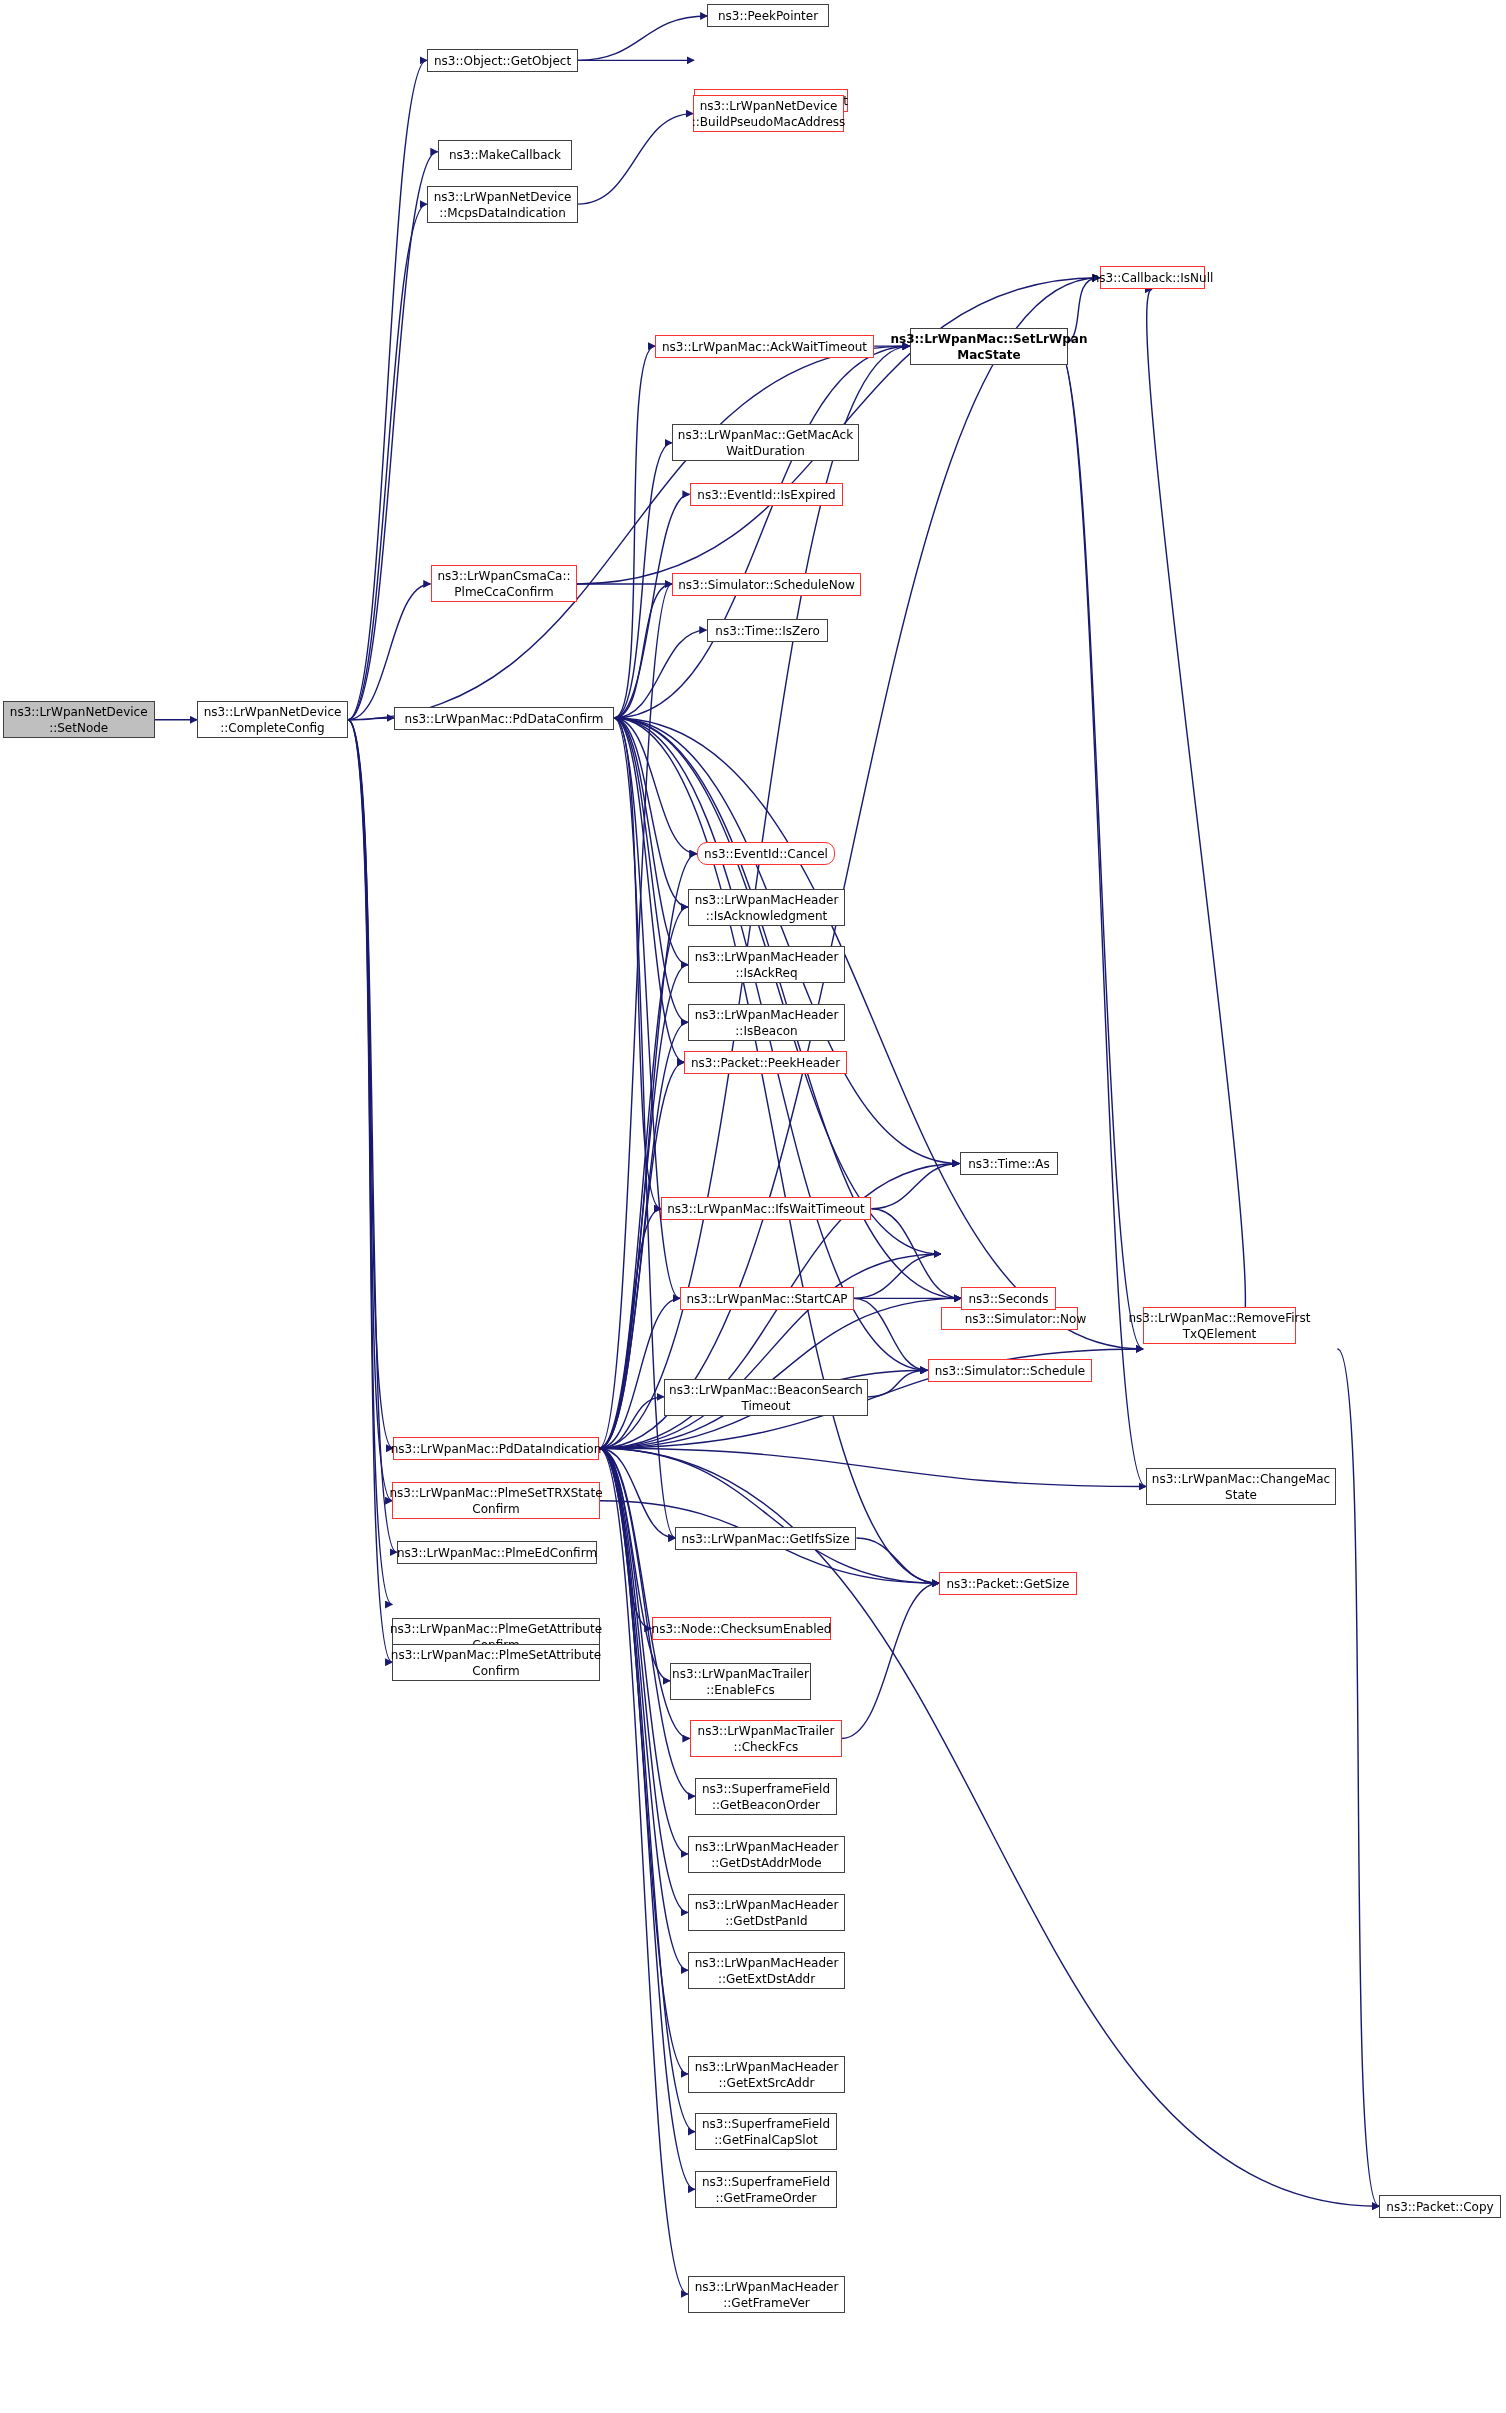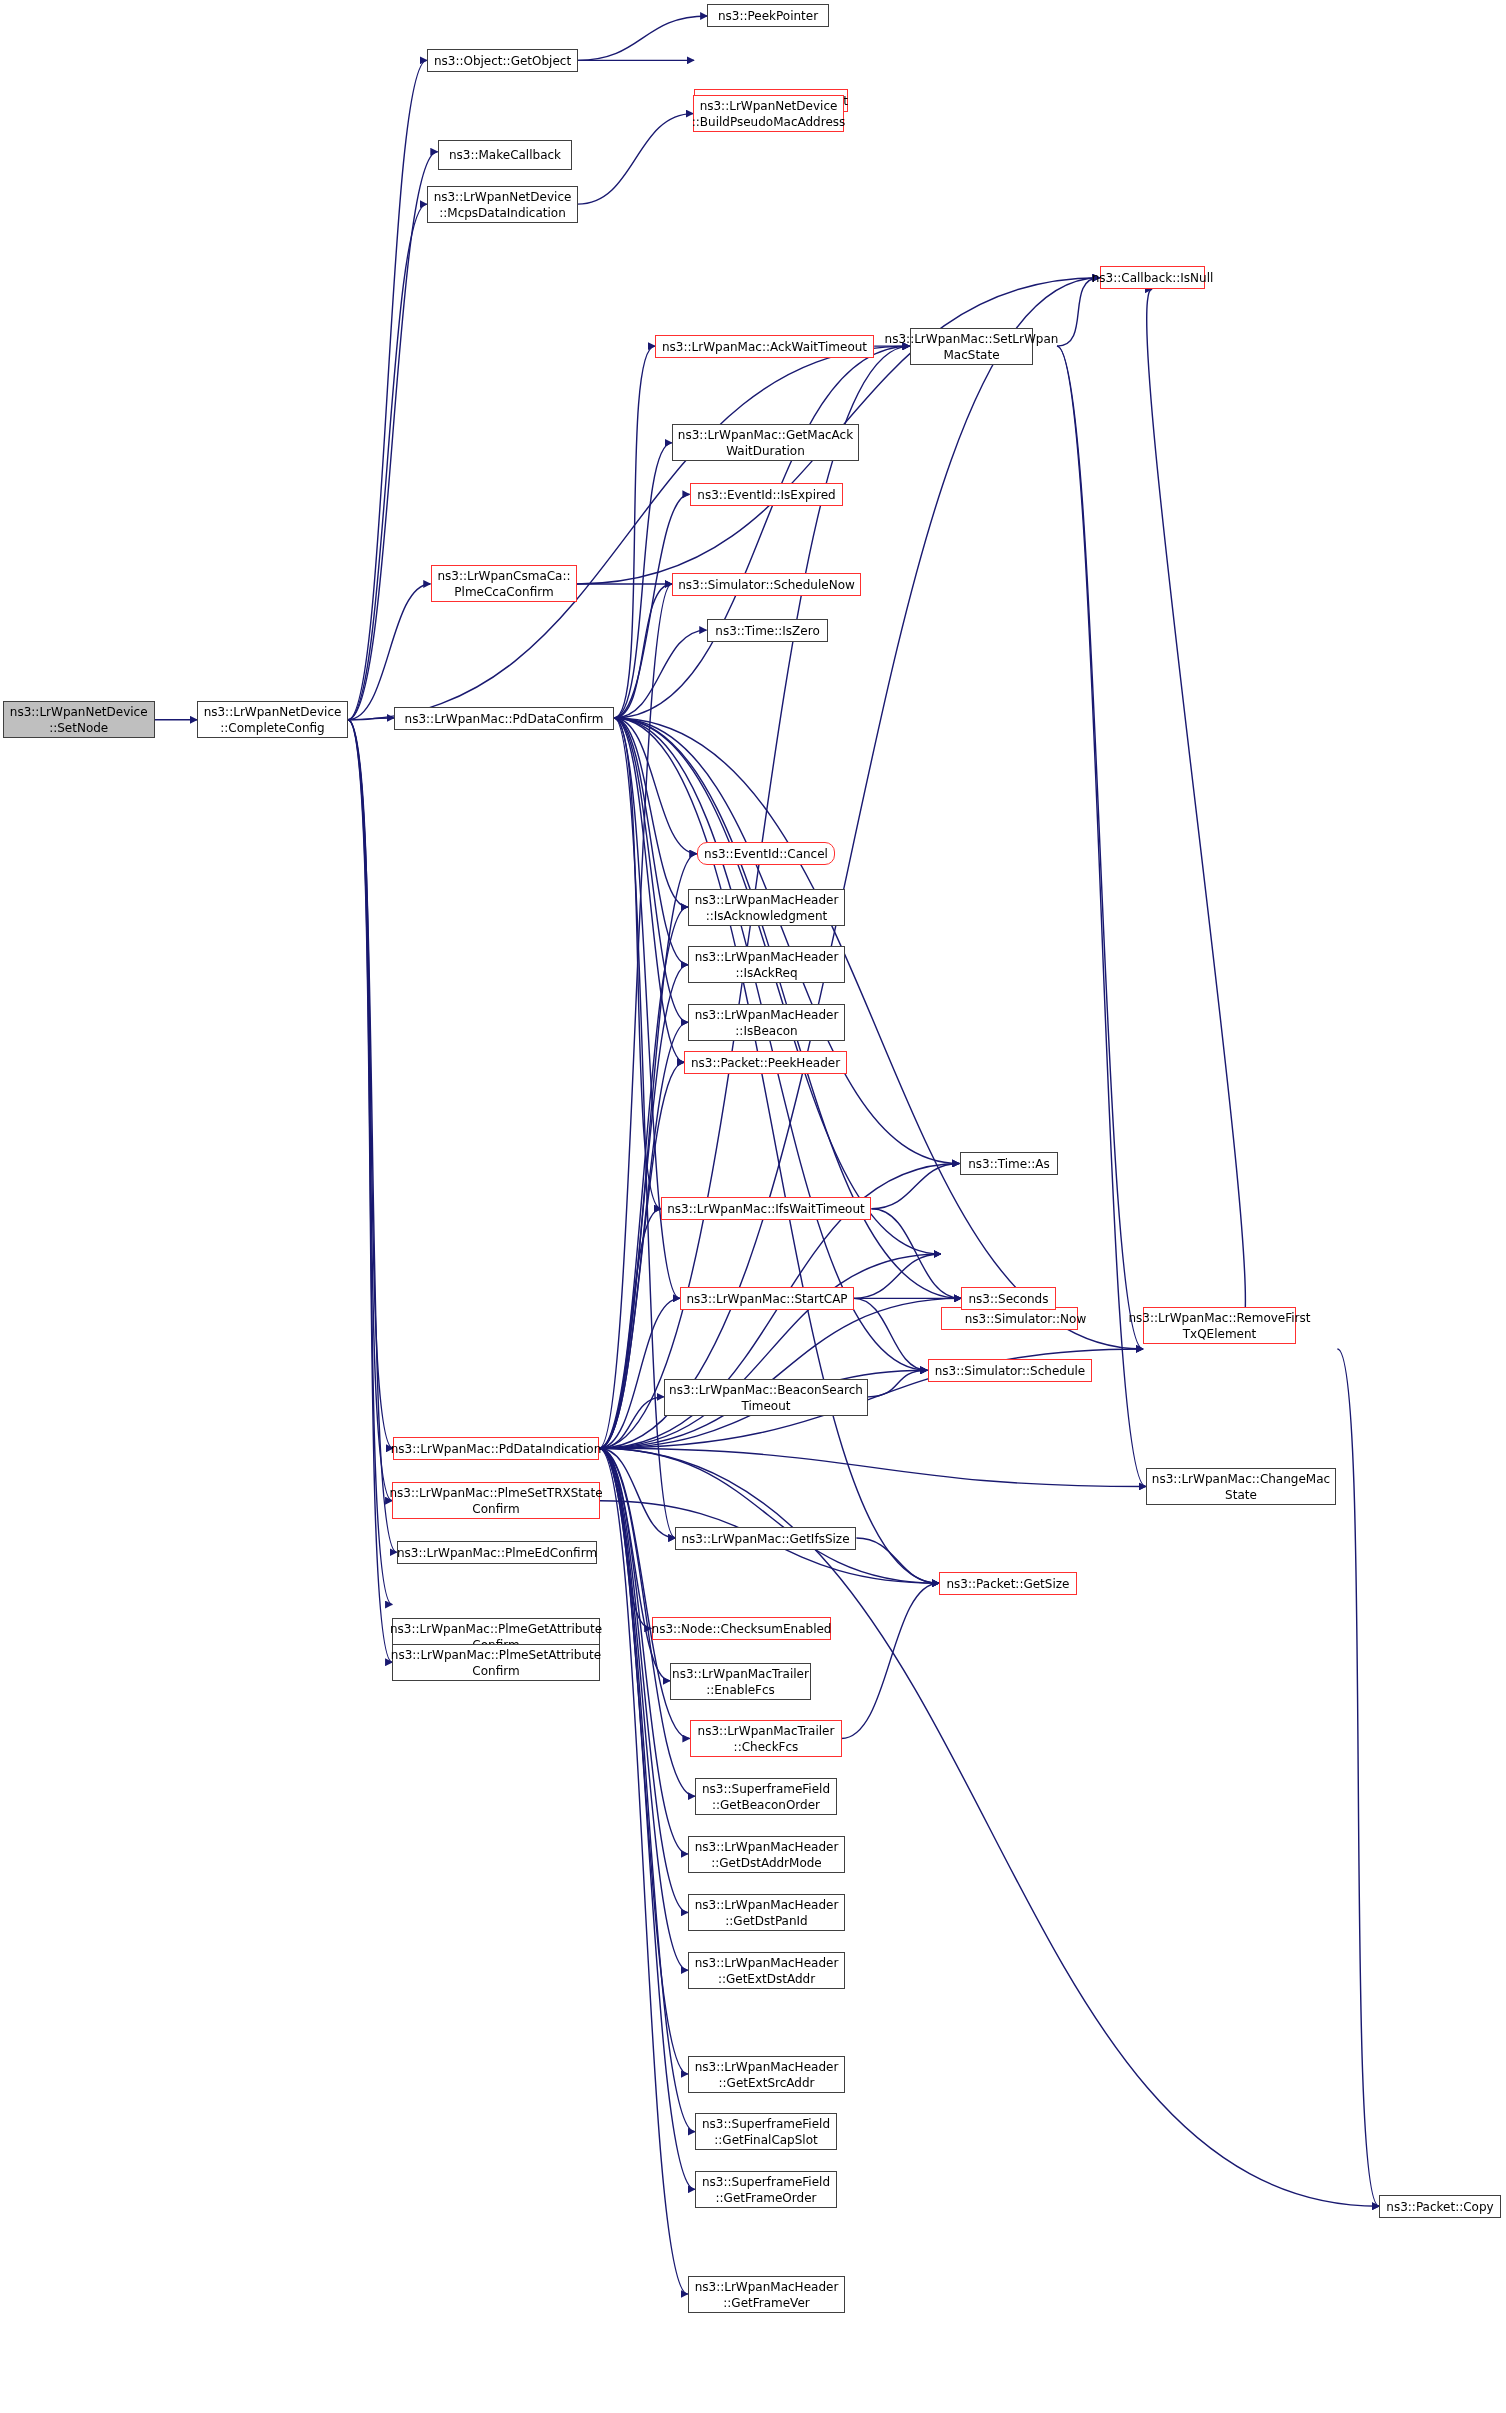--- a/index.html
+++ b/index.html
@@ -114,21 +114,21 @@
       <div class="node " style="left: 427px; top: 49px; width: 151px; height: 23px;">ns3::Object::GetObject</div>
       <div class="node " style="left: 707px; top: 4.4px; width: 122px; height: 23px;">ns3::PeekPointer</div>
       <div class="node red" style="left: 694px; top: 54px; width: 154px; height: 23px; margin-top: 35px;">ns3::Object::DoGetObject</div>
       <div class="node red" style="left: 693px; top: 95px; width: 151px; height: 37px;">ns3::LrWpanNetDevice
 ::BuildPseudoMacAddress</div>
       <div class="node " style="left: 438px; top: 140px; width: 134px; height: 30px;">ns3::MakeCallback</div>
       <div class="node " style="left: 427px; top: 186px; width: 151px; height: 37px;">ns3::LrWpanNetDevice
 ::McpsDataIndication</div>
       <div class="node red" style="left: 1100px; top: 266px; width: 105px; height: 23px;">ns3::Callback::IsNull</div>
       <div class="node red" style="left: 655px; top: 335px; width: 219px; height: 23px;">ns3::LrWpanMac::AckWaitTimeout</div>
-      <div class="node " style="left: 910px; top: 328px; width: 123px; height: 37px;">ns3::LrWpanMac::SetLrWpan
+      <div class="node " style="left: 910px; top: 328px; width: 158px; height: 37px; font-weight: bold;">ns3::LrWpanMac::SetLrWpan
 MacState</div>
       <div class="node " style="left: 672px; top: 424px; width: 187px; height: 37px;">ns3::LrWpanMac::GetMacAck
 WaitDuration</div>
       <div class="node red" style="left: 690px; top: 483px; width: 153px; height: 23px;">ns3::EventId::IsExpired</div>
       <div class="node red" style="left: 431px; top: 565px; width: 146px; height: 37px;">ns3::LrWpanCsmaCa::
 PlmeCcaConfirm</div>
       <div class="node red" style="left: 672px; top: 573px; width: 189px; height: 23px;">ns3::Simulator::ScheduleNow</div>
       <div class="node " style="left: 707px; top: 619px; width: 121px; height: 23px;">ns3::Time::IsZero</div>
       <div class="node " style="left: 394px; top: 707px; width: 220px; height: 23px;">ns3::LrWpanMac::PdDataConfirm</div>
       <div class="node red" style="left: 697px; top: 842px; width: 138px; height: 23px; border-radius: 10px;">ns3::EventId::Cancel</div>

